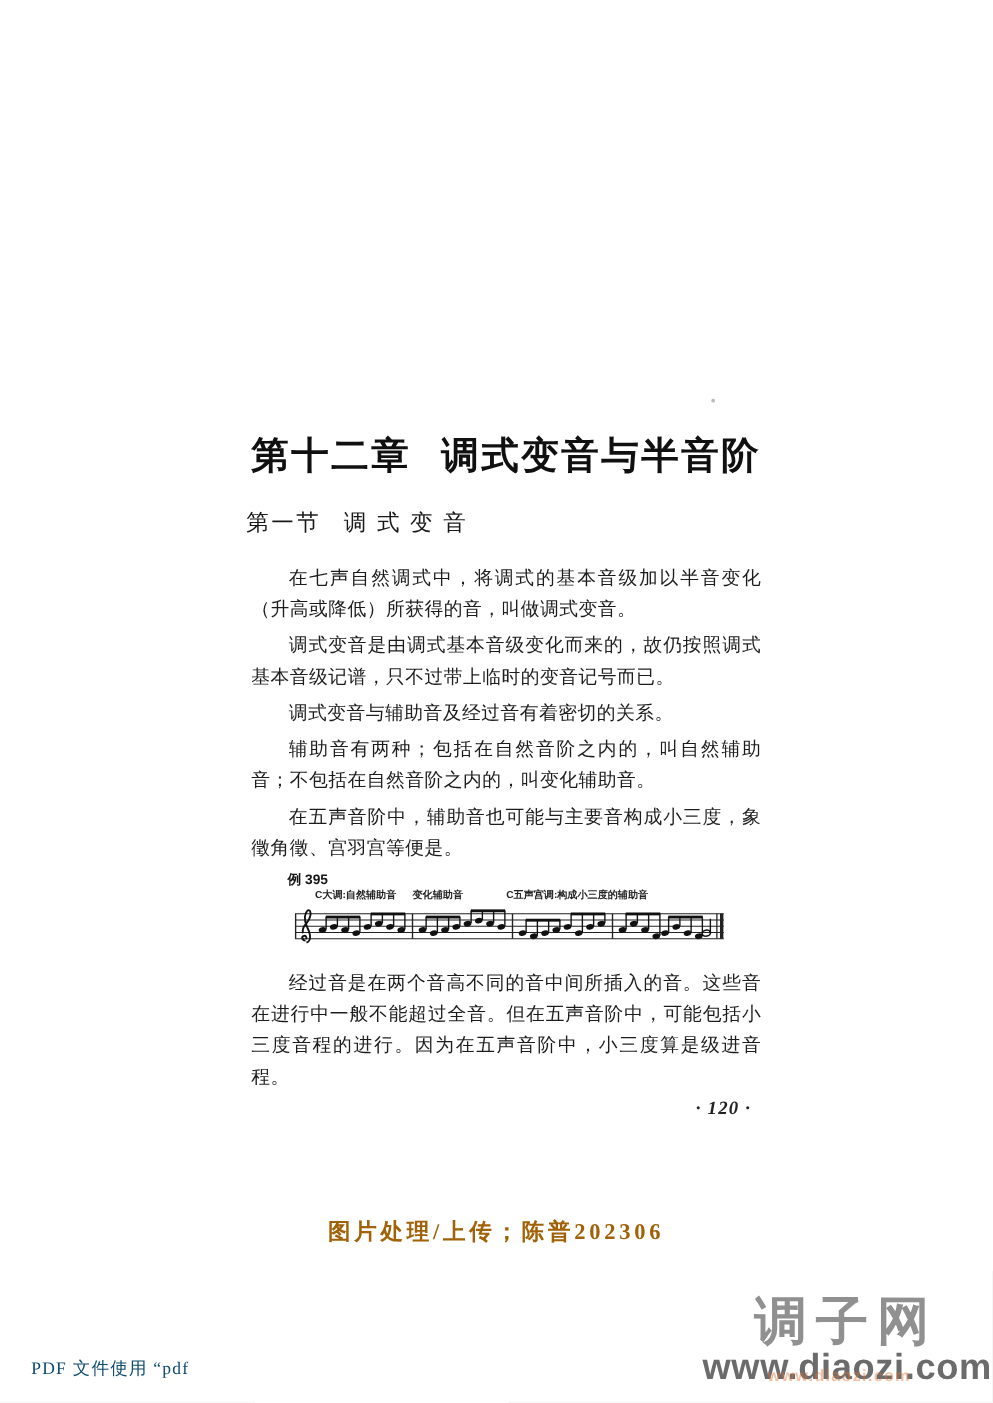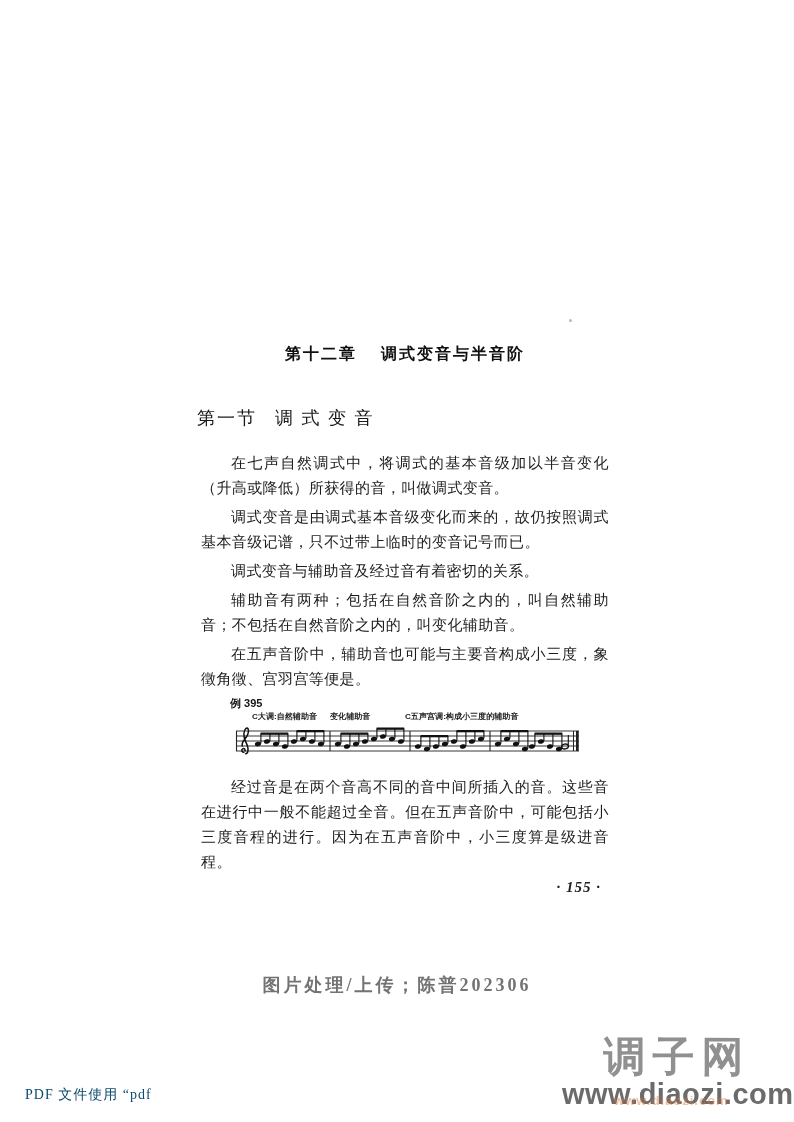--- a/index.html
+++ b/index.html
@@ -2,21 +2,21 @@
 <html><head>
 <meta charset="utf-8">
 <style>
   html,body{margin:0;padding:0;}
   body{background:#e8e8e8;font-family:"Liberation Serif",serif;}
   .page{position:relative;width:794px;height:1122px;background:#ffffff;margin:0 auto;overflow:hidden;color:#1e1e1e;}
 
   .content{position:absolute;left:197px;top:344px;width:416px;}
 
   .chapter-title{display:flex;justify-content:center;align-items:baseline;gap:24px;
-    font-family:"Liberation Sans",sans-serif;font-weight:700;font-size:16px;
+    font-family:"Liberation Sans",sans-serif;font-weight:700;font-size:30px;
     letter-spacing:2px;color:#101010;height:30px;}
   .section-title{display:flex;justify-content:flex-start;align-items:baseline;gap:18px;
     margin-top:32px;font-size:18px;letter-spacing:2px;color:#181818;height:24px;}
 
   .body-block{margin-top:21px;}
   .para{margin:4px;font-size:15px;line-height:25px;text-align:justify;
     text-indent:2em;letter-spacing:0.4px;color:#1c1c1c;}
 
   .example{margin-top:1px;}
   .example-label{margin-left:33px;font-family:"Liberation Sans",sans-serif;
@@ -25,21 +25,21 @@
   .annotation{position:absolute;top:0;font-family:"Liberation Sans",sans-serif;
     font-weight:700;font-size:8.5px;color:#222;white-space:nowrap;transform:scale(0.95);transform-origin:left top;}
   .staff-wrap{margin-left:35px;margin-top:0;width:348px;height:36px;}
 
   .para-after{margin-top:16px;}
 
   .page-number{margin-top:4px;text-align:right;padding-right:12px;
     font-style:italic;font-size:15px;font-weight:700;color:#222;letter-spacing:1px;}
 
   .uploader{position:absolute;left:0;top:973px;width:100%;text-align:center;
-    font-size:18px;font-weight:600;letter-spacing:3px;color:#737373;}
+    font-size:18px;font-weight:600;letter-spacing:3px;color:#a16207;}
 
   .watermark{position:absolute;right:2px;top:1036px;width:230px;text-align:center;
     font-family:"Liberation Sans",sans-serif;line-height:1;}
   .wm-name{font-size:42px;font-weight:700;color:#909090;letter-spacing:7px;}
   .wm-url{margin-top:2px;font-size:29px;font-weight:700;color:#6b6b6b;letter-spacing:0.5px;}
   .wm-ghost{position:absolute;left:52px;top:58px;font-size:13px;font-weight:700;
     color:rgba(225,115,55,0.45);letter-spacing:1px;filter:blur(0.6px);white-space:nowrap;}
 
   .pdf-note{position:absolute;left:25px;top:1086px;font-size:14px;color:#0c4a6e;letter-spacing:1px;}
 
@@ -167,21 +167,21 @@
             <ellipse cx="333" cy="23.5" rx="3.4" ry="2.4" fill="none" stroke="#111" stroke-width="1.3" transform="rotate(-12 333 23.5)"></ellipse>
             <line x1="336.3" y1="23" x2="336.3" y2="12" stroke="#111" stroke-width="1.1"></line>
             <line x1="341.5" y1="8" x2="341.5" y2="28" stroke="#222" stroke-width="1"></line>
             <rect x="344" y="8" width="2.7" height="20" fill="#222"></rect>
           </svg>
       </div>
     </div>
 
     <p class="para para-after">经过音是在两个音高不同的音中间所插入的音。这些音在进行中一般不能超过全音。但在五声音阶中，可能包括小三度音程的进行。因为在五声音阶中，小三度算是级进音程。</p>
 
-    <div class="page-number">· 155 ·</div>
+    <div class="page-number">· 120 ·</div>
   </div>
 
   <div class="uploader">图片处理/上传；陈普202306</div>
 
   <div class="watermark">
     <div class="wm-name">调子网</div>
     <div class="wm-url">www.diaozi.com</div>
     <div class="wm-ghost">www.diaozi.com</div>
   </div>
 

